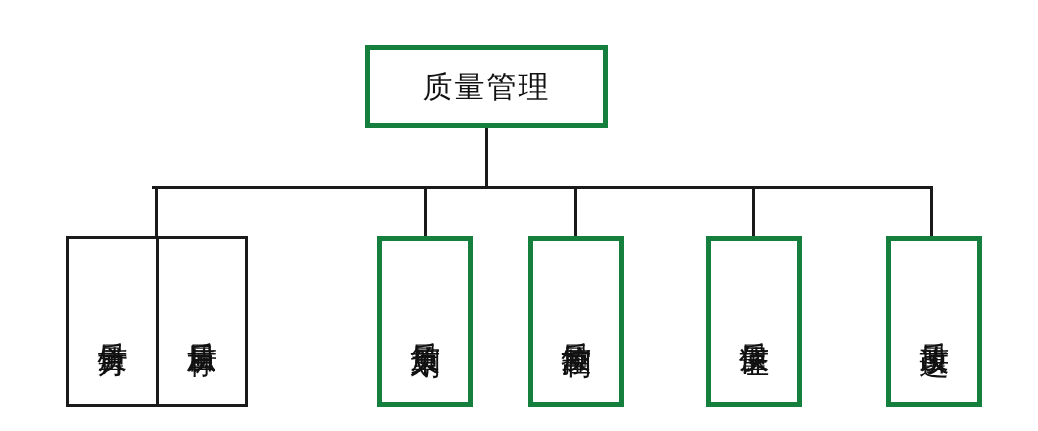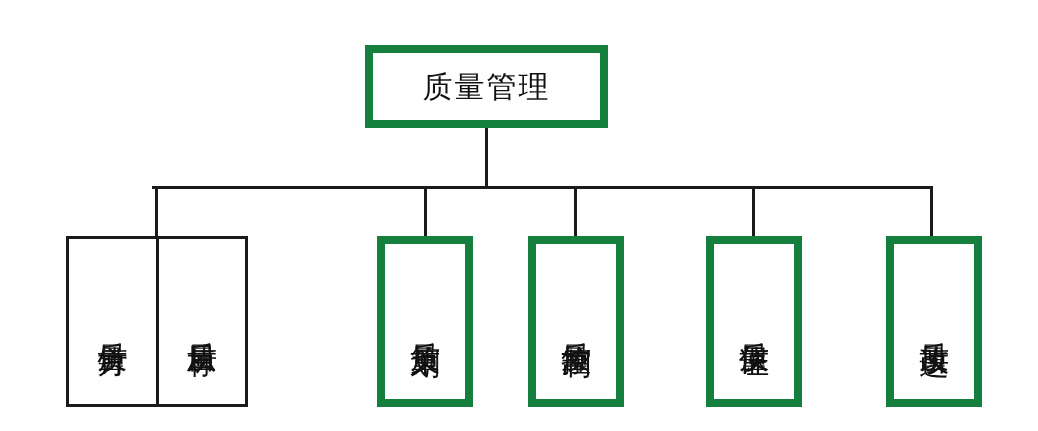--- a/index.html
+++ b/index.html
@@ -23,21 +23,21 @@
     top: 0;
     width: 1038px;
     height: 431px;
   }
 
   
   .node {
     position: absolute;
     box-sizing: border-box;
     background: #ffffff;
-    border: 8px solid #15803d;
+    border: 5px solid #15803d;
     display: flex;
     align-items: center;
     justify-content: center;
     z-index: 3;
   }
 
   .node.root {
     left: 365px;
     top: 45px;
     width: 243px;

